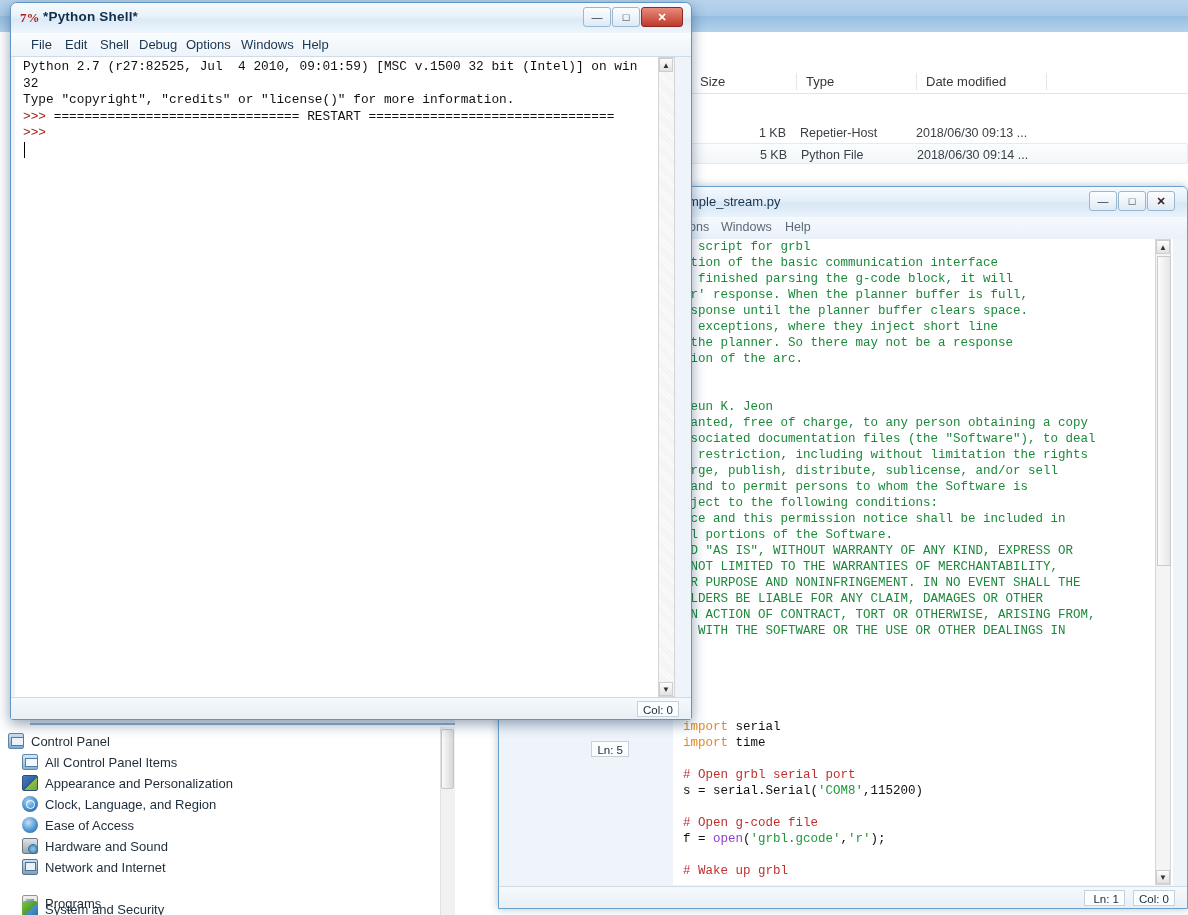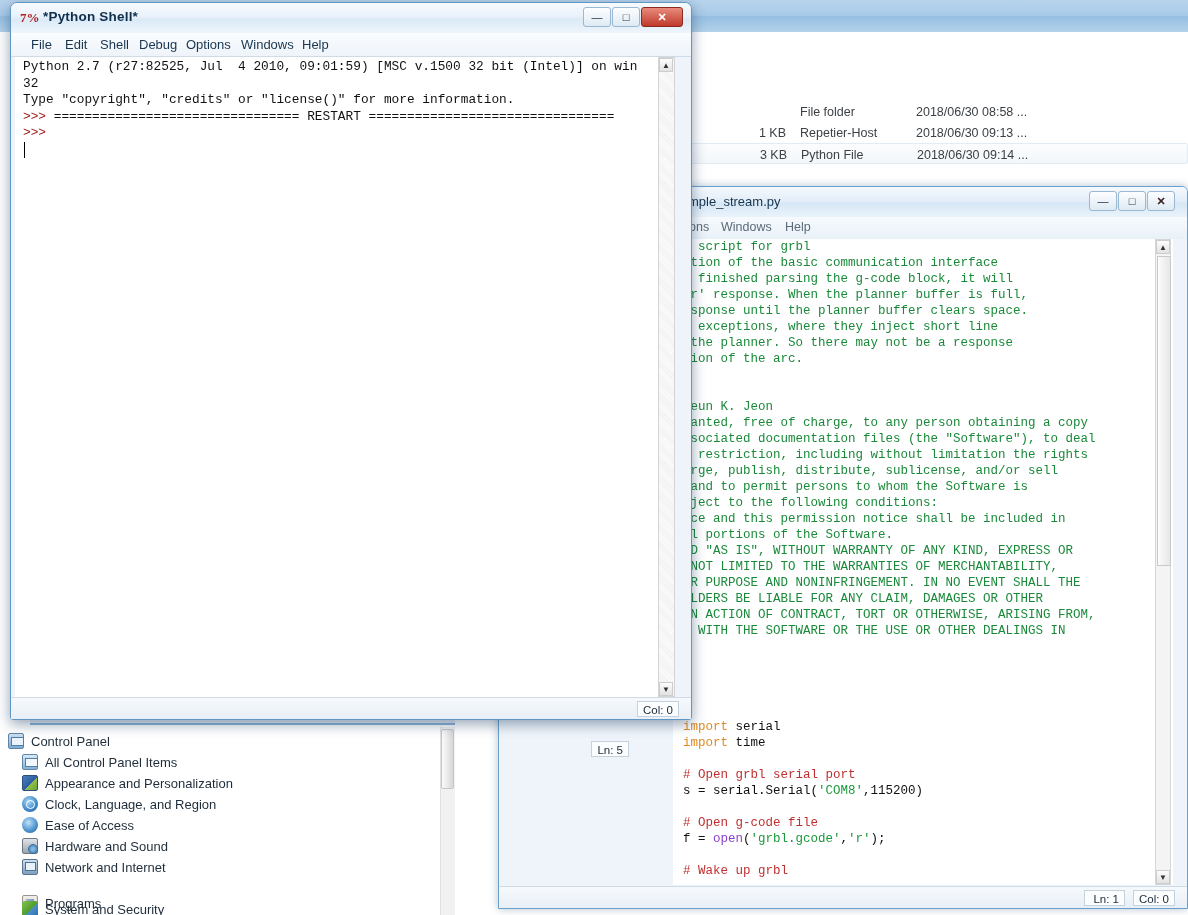--- a/index.html
+++ b/index.html
@@ -253,33 +253,34 @@
 </head>
 <body>
 
 <div id="explorer-window">
 
   <div id="explorer-titlebar">
     <div id="explorer-breadcrumb-blur">▌▌ ▸ ▸ ▸</div>
   </div>
   <div id="explorer-toolbar-strip"></div>
 
-
-  <div class="exp-row" style="top:101px;">
-    <div class="cell cell-size"></div>
-    <div class="cell cell-type">File folder</div>
-    <div class="cell cell-date">2018/06/30 08:58 ...</div>
-  </div>
+  <div id="explorer-colheader">
+    <div class="col hcol-size">Size</div>
+    <div class="col hcol-type">Type</div>
+    <div class="col hcol-date">Date modified</div>
+    <div class="col hcol-end"></div>
+  </div>
+
   <div class="exp-row" style="top:122px;">
     <div class="cell cell-size">1 KB</div>
     <div class="cell cell-type">Repetier-Host</div>
     <div class="cell cell-date">2018/06/30 09:13 ...</div>
   </div>
   <div class="exp-row selected" style="top:143px;">
-    <div class="cell cell-size">3 KB</div>
+    <div class="cell cell-size">5 KB</div>
     <div class="cell cell-type">Python File</div>
     <div class="cell cell-date">2018/06/30 09:14 ...</div>
   </div>
 
   <div id="explorer-frame-edge"></div>
   <div id="explorer-frame-bottom"></div>
 
   <div id="cp-pane">
     <div class="cp-item" style="top:4px;">
       <span class="cp-icon ic-cp"></span><span>Control Panel</span>

